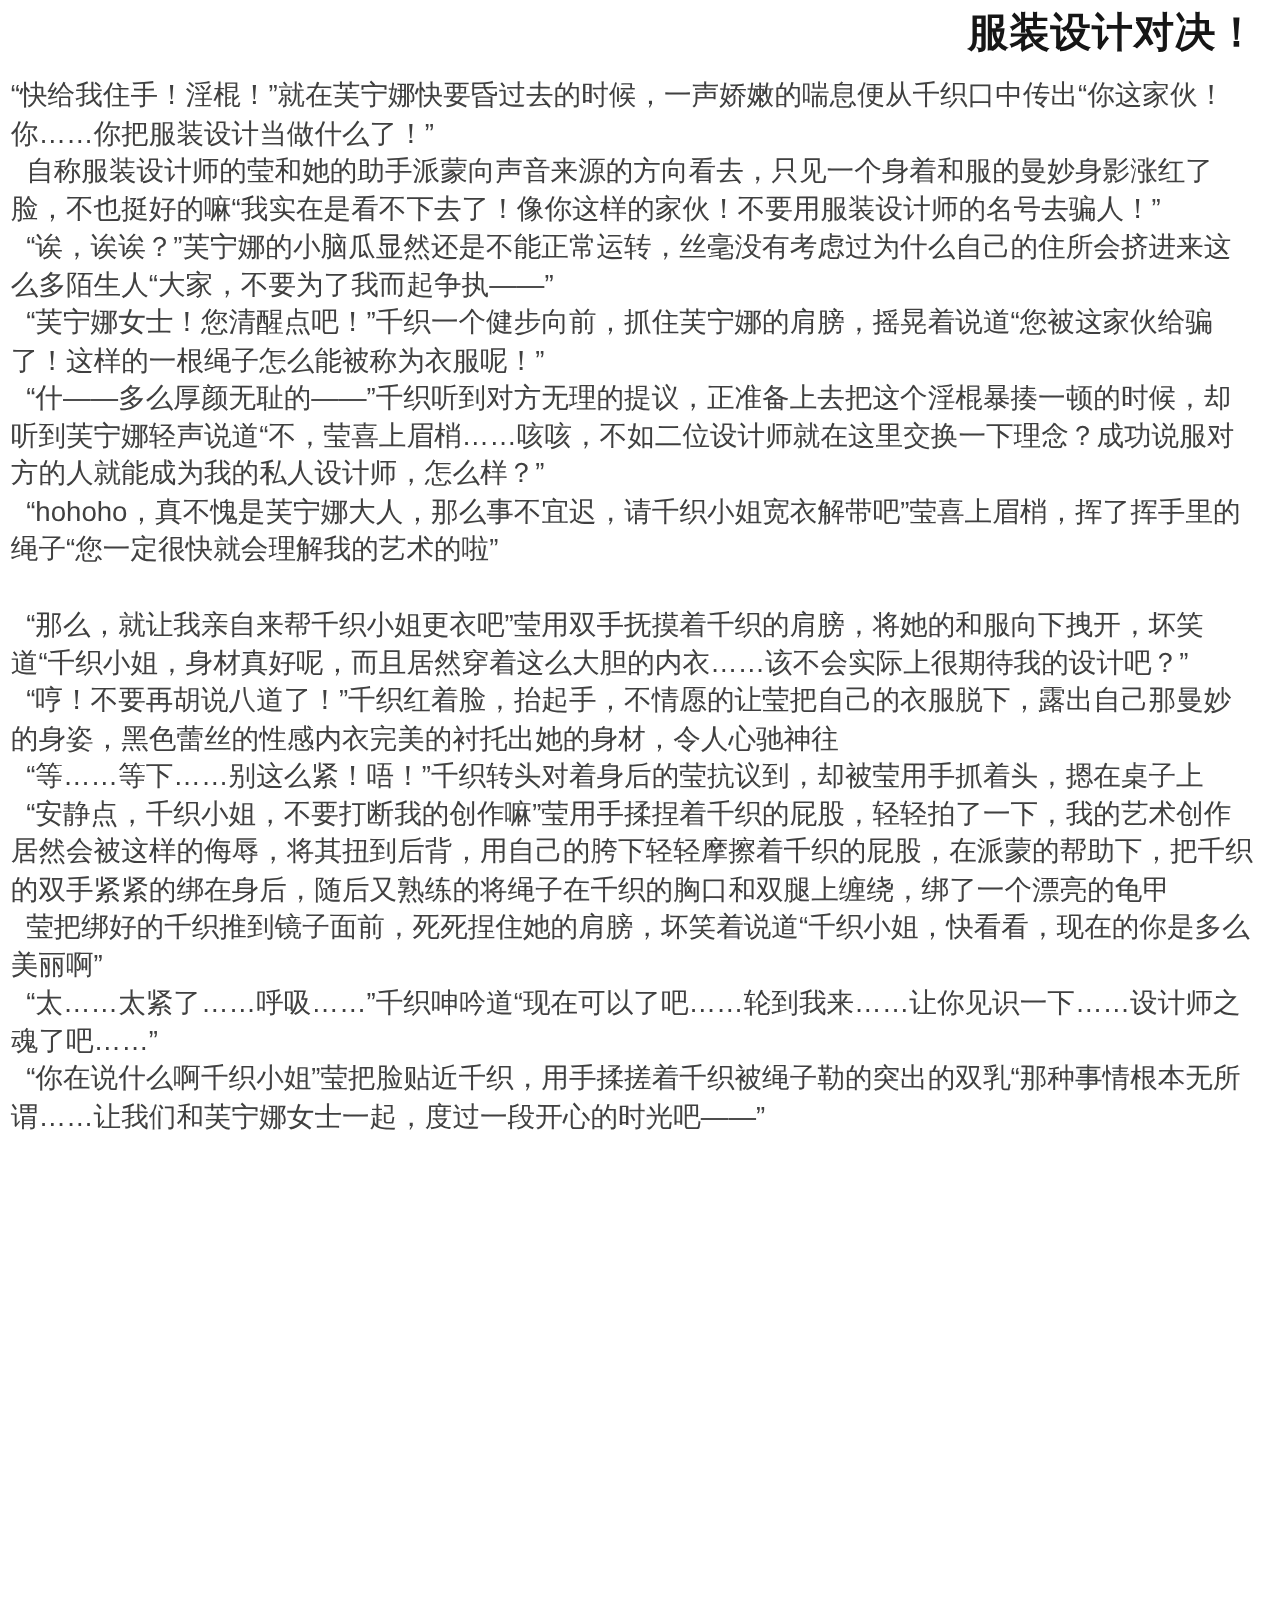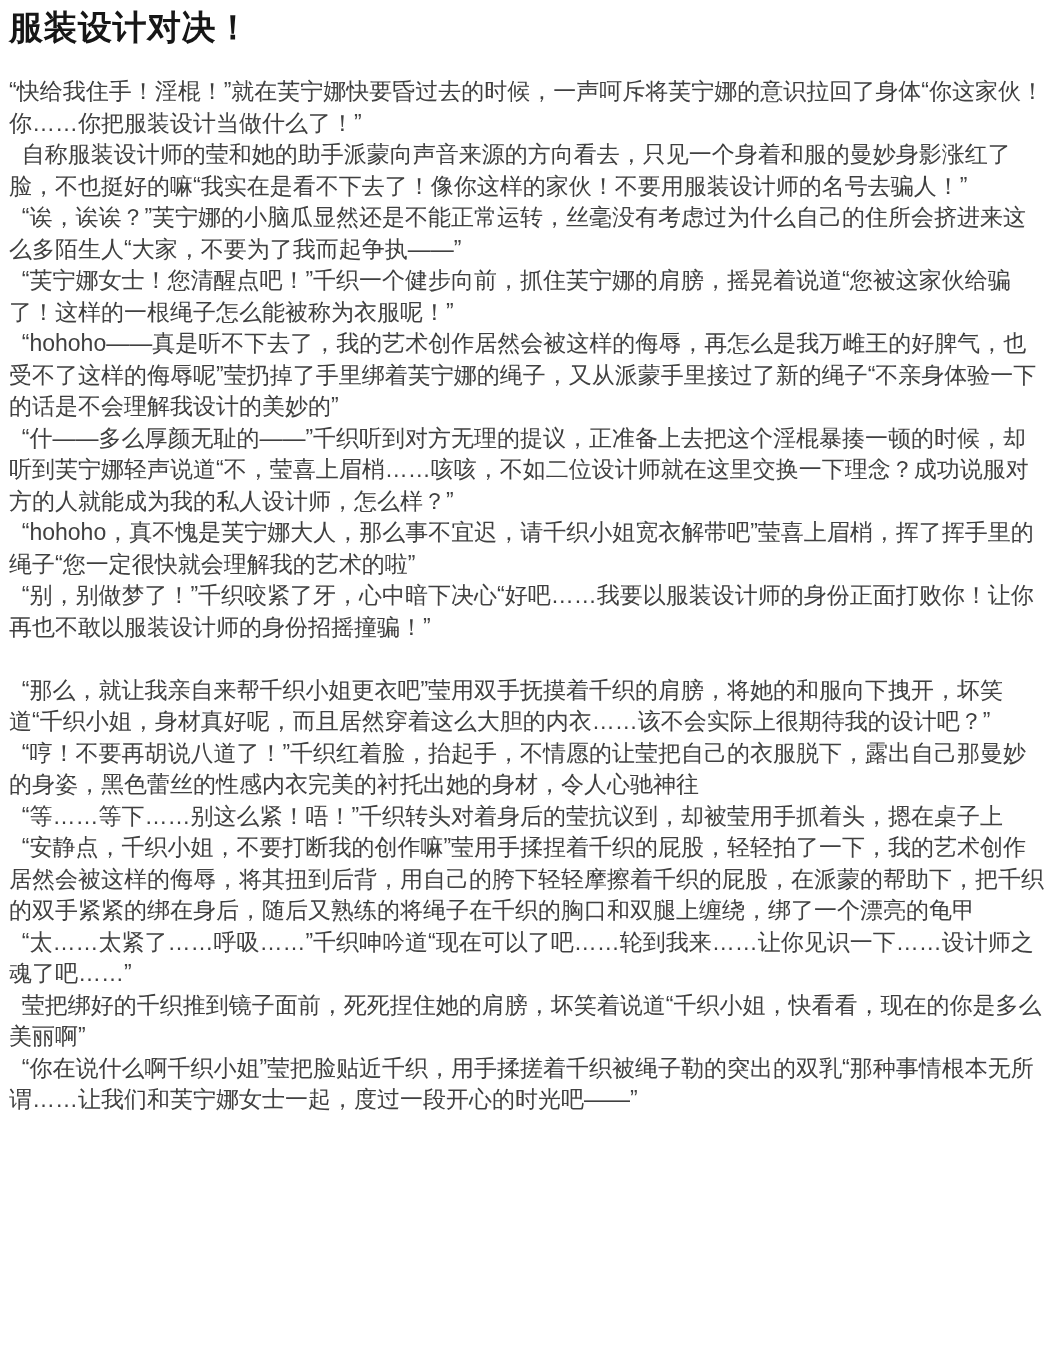--- a/index.html
+++ b/index.html
@@ -12,26 +12,27 @@
     font-family: "Liberation Sans", "DejaVu Sans", sans-serif;
   }
   .page {
     box-sizing: border-box;
     width: 1057px;
     min-height: 1346px;
     padding: 4px 9px 10px 9px;
     background: #ffffff;
   }
   .page-title {
-    margin: 2px 0 28px 0;
+    margin: 2px 0 16px 0;
     font-size: 34px;
     line-height: 42px;
     font-weight: 700;
     color: #161616;
     letter-spacing: 0.5px;
+    text-align: right;
   }
   .article-body {
     width: 1039px;
   }
   .para {
     margin: 0;
     font-size: 23px;
     line-height: 31.5px;
     min-height: 31.5px;
     color: #404040;
@@ -39,30 +40,28 @@
     word-break: break-all;
     text-align: left;
   }
 </style>
 </head>
 <body>
 
 <div class="page">
   <h1 class="page-title">服装设计对决！</h1>
   <div class="article-body">
-    <p class="para">“快给我住手！淫棍！”就在芙宁娜快要昏过去的时候，一声呵斥将芙宁娜的意识拉回了身体“你这家伙！你……你把服装设计当做什么了！”</p>
+    <p class="para">“快给我住手！淫棍！”就在芙宁娜快要昏过去的时候，一声娇嫩的喘息便从千织口中传出“你这家伙！你……你把服装设计当做什么了！”</p>
     <p class="para">  自称服装设计师的莹和她的助手派蒙向声音来源的方向看去，只见一个身着和服的曼妙身影涨红了脸，不也挺好的嘛“我实在是看不下去了！像你这样的家伙！不要用服装设计师的名号去骗人！”</p>
     <p class="para">  “诶，诶诶？”芙宁娜的小脑瓜显然还是不能正常运转，丝毫没有考虑过为什么自己的住所会挤进来这么多陌生人“大家，不要为了我而起争执——”</p>
     <p class="para">  “芙宁娜女士！您清醒点吧！”千织一个健步向前，抓住芙宁娜的肩膀，摇晃着说道“您被这家伙给骗了！这样的一根绳子怎么能被称为衣服呢！”</p>
-    <p class="para">  “hohoho——真是听不下去了，我的艺术创作居然会被这样的侮辱，再怎么是我万雌王的好脾气，也受不了这样的侮辱呢”莹扔掉了手里绑着芙宁娜的绳子，又从派蒙手里接过了新的绳子“不亲身体验一下的话是不会理解我设计的美妙的”</p>
     <p class="para">  “什——多么厚颜无耻的——”千织听到对方无理的提议，正准备上去把这个淫棍暴揍一顿的时候，却听到芙宁娜轻声说道“不，莹喜上眉梢……咳咳，不如二位设计师就在这里交换一下理念？成功说服对方的人就能成为我的私人设计师，怎么样？”</p>
     <p class="para">  “hohoho，真不愧是芙宁娜大人，那么事不宜迟，请千织小姐宽衣解带吧”莹喜上眉梢，挥了挥手里的绳子“您一定很快就会理解我的艺术的啦”</p>
-    <p class="para">  “别，别做梦了！”千织咬紧了牙，心中暗下决心“好吧……我要以服装设计师的身份正面打败你！让你再也不敢以服装设计师的身份招摇撞骗！”</p>
     <p class="para"></p>
     <p class="para">  “那么，就让我亲自来帮千织小姐更衣吧”莹用双手抚摸着千织的肩膀，将她的和服向下拽开，坏笑道“千织小姐，身材真好呢，而且居然穿着这么大胆的内衣……该不会实际上很期待我的设计吧？”</p>
     <p class="para">  “哼！不要再胡说八道了！”千织红着脸，抬起手，不情愿的让莹把自己的衣服脱下，露出自己那曼妙的身姿，黑色蕾丝的性感内衣完美的衬托出她的身材，令人心驰神往</p>
     <p class="para">  “等……等下……别这么紧！唔！”千织转头对着身后的莹抗议到，却被莹用手抓着头，摁在桌子上</p>
     <p class="para">  “安静点，千织小姐，不要打断我的创作嘛”莹用手揉捏着千织的屁股，轻轻拍了一下，我的艺术创作居然会被这样的侮辱，将其扭到后背，用自己的胯下轻轻摩擦着千织的屁股，在派蒙的帮助下，把千织的双手紧紧的绑在身后，随后又熟练的将绳子在千织的胸口和双腿上缠绕，绑了一个漂亮的龟甲</p>
+    <p class="para">  莹把绑好的千织推到镜子面前，死死捏住她的肩膀，坏笑着说道“千织小姐，快看看，现在的你是多么美丽啊”</p>
     <p class="para">  “太……太紧了……呼吸……”千织呻吟道“现在可以了吧……轮到我来……让你见识一下……设计师之魂了吧……”</p>
-    <p class="para">  莹把绑好的千织推到镜子面前，死死捏住她的肩膀，坏笑着说道“千织小姐，快看看，现在的你是多么美丽啊”</p>
     <p class="para">  “你在说什么啊千织小姐”莹把脸贴近千织，用手揉搓着千织被绳子勒的突出的双乳“那种事情根本无所谓……让我们和芙宁娜女士一起，度过一段开心的时光吧——”</p>
   </div>
 </div>
 
 </body></html>

